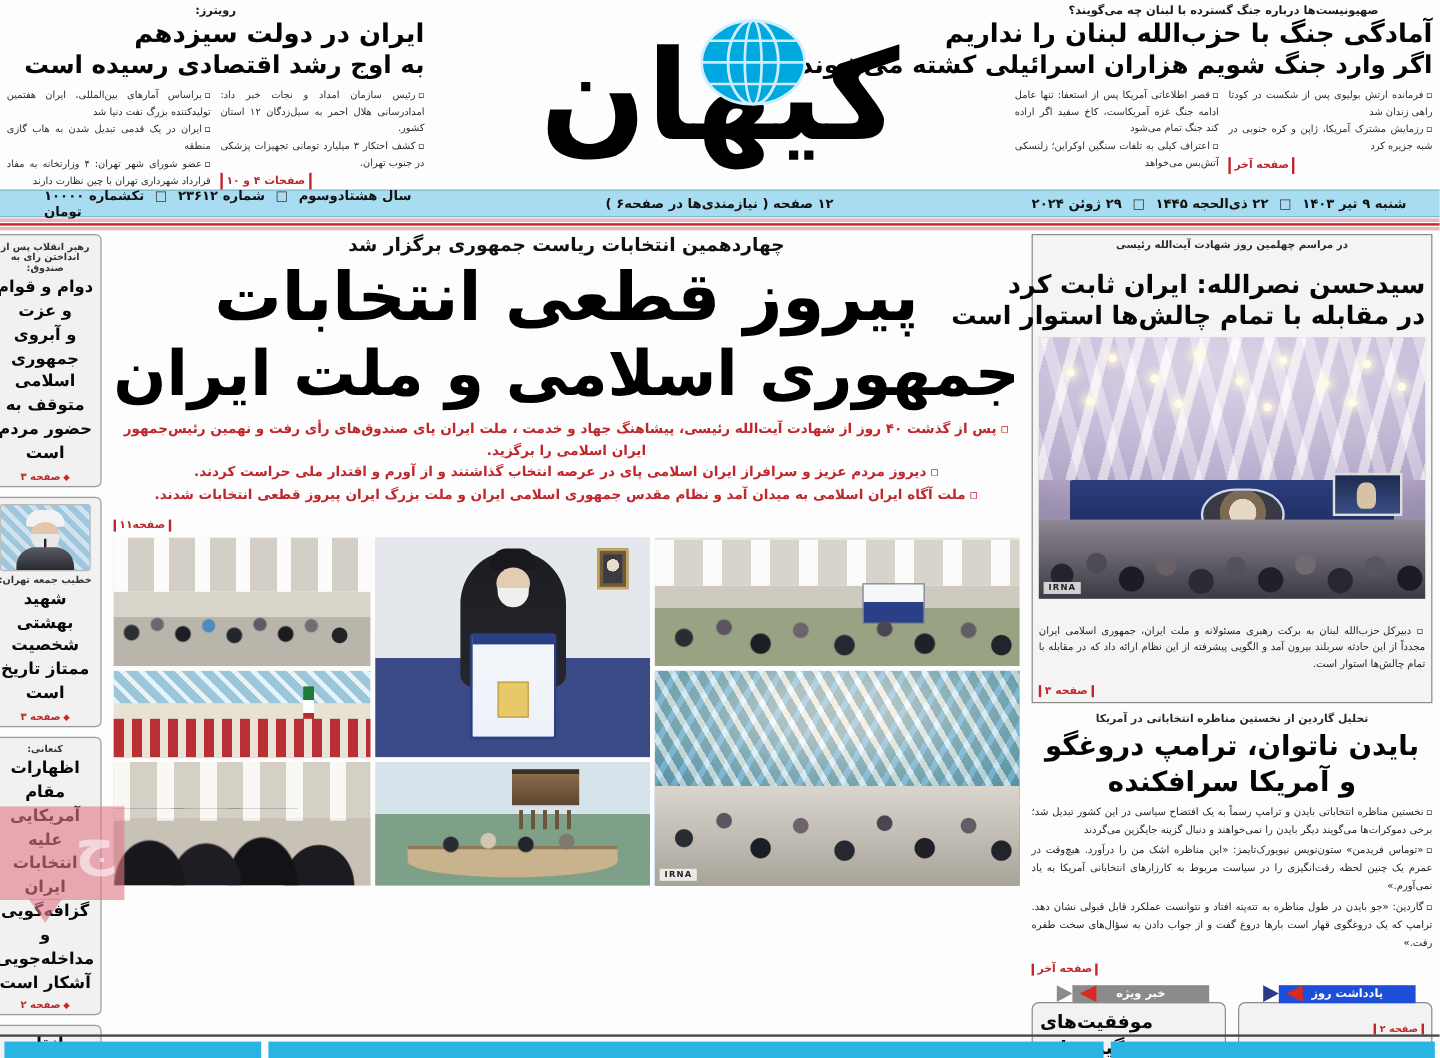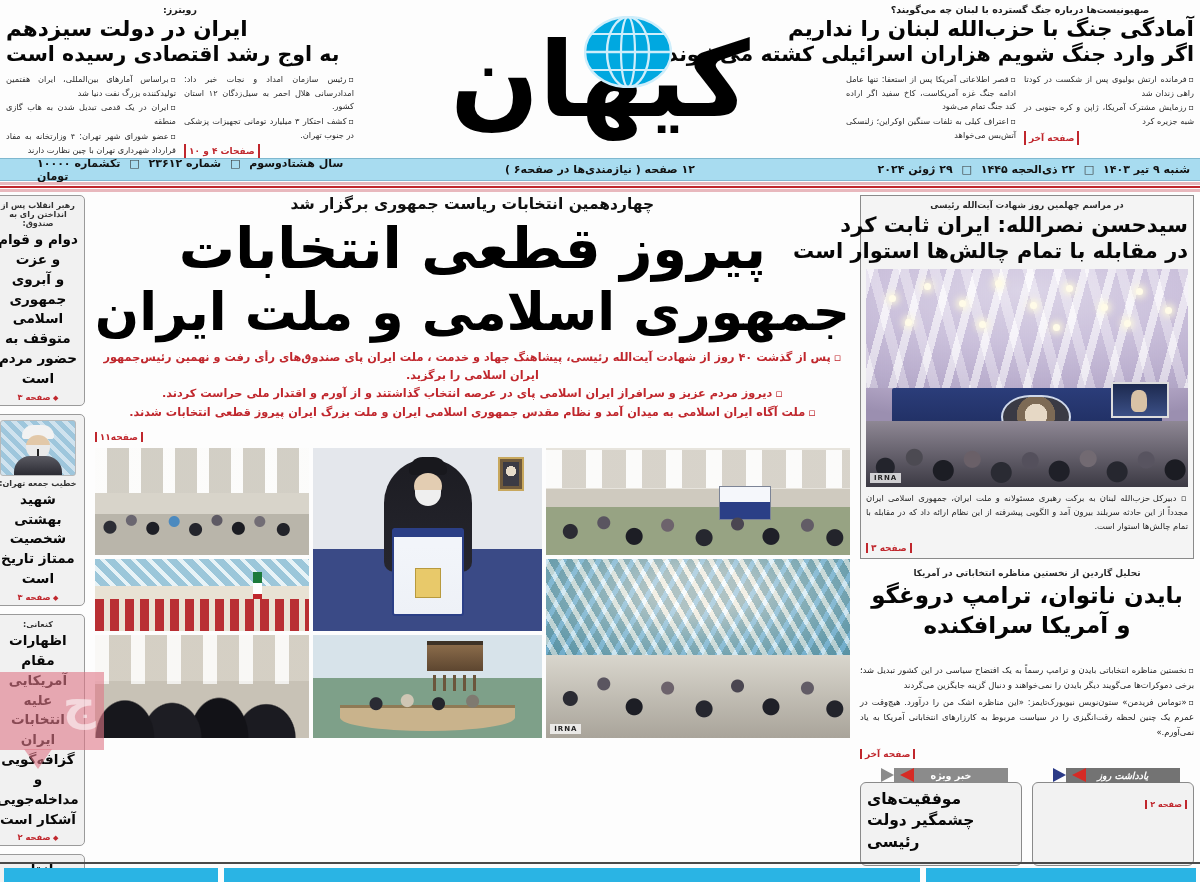--- a/index.html
+++ b/index.html
@@ -32,21 +32,21 @@
   }
   .ear-kicker {
     font-size: 9.5px;
     text-align: center;
     color: #1a1a1a;
     font-weight: bold;
     letter-spacing: -0.2px;
     margin-bottom: 1px;
   }
   .ear-head {
-    text-align: left;
+    text-align: right;
     font-weight: bold;
     font-size: 21.5px;
     line-height: 1.22;
     color: #050505;
     letter-spacing: -0.4px;
     white-space: nowrap;
   }
   .ear-head .l2 { font-size: 20.5px; }
   .ear-bullets {
     display: flex;
@@ -110,21 +110,21 @@
     top: 158px; left: 0;
     width: 1200px; height: 23px;
     background: #a8dcf0;
     display: flex;
     align-items: center;
     padding: 0 10px;
     border-top: 1px solid #7fb8cf;
     border-bottom: 1px solid #7fb8cf;
   }
   .info-right, .info-left { width: 330px; font-size: 11px; font-weight: bold; color: #111; margin-left: 27px; }
-  .info-right { text-align: right; }
+  .info-right { text-align: left; }
   .info-left { text-align: left; }
   .info-center { flex: 1; text-align: center; font-size: 11px; font-weight: bold; color: #111; }
   .info-sep { margin: 0 5px; color: #333; font-weight: normal; }
 
   .red-rule {
     position: absolute;
     left: 0; width: 1200px;
   }
   .rule-a { top: 182px; height: 3px; background: #e8b8bd; }
   .rule-b { top: 186px; height: 2px; background: #c0272d; }
@@ -147,21 +147,21 @@
   .box {
     border: 1px solid #8a8a8a;
     background: #f4f4f4;
     padding: 4px 5px 3px 5px;
   }
   .lead-kicker {
     font-size: 8.6px;
     text-align: center;
     font-weight: bold;
     color: #2a2a2a;
-    margin-bottom: 2px;
+    margin-bottom: 14px;
   }
   .lead-head {
     text-align: center;
     font-weight: bold;
     font-size: 21px;
     line-height: 1.25;
     color: #060606;
     letter-spacing: -0.5px;
     white-space: nowrap;
   }
@@ -226,54 +226,54 @@
       linear-gradient(#8e8794, #3c3a44);
   }
   .irna-tag {
     position: absolute; left: 4px; bottom: 4px;
     background: rgba(255,255,255,.75);
     color: #222; font-size: 7px; font-weight: bold;
     padding: 1px 4px; letter-spacing: 1px;
   }
   .lead-body {
     font-size: 8.4px; line-height: 1.72; color: #252525;
-    text-align: justify; margin-top: 4px;
+    text-align: justify; margin-top: 19px;
   }
   .page-ref {
     display: inline-block;
     font-size: 9px; font-weight: bold; color: #c0272d;
     border-right: 2px solid #c0272d; border-left: 2px solid #c0272d;
     padding: 0 3px;
   }
   .ref-line { text-align: left; margin-top: 2px; }
 
   .story2 { margin-top: 9px; }
   .story2-kicker { font-size: 9px; text-align: center; font-weight: bold; color: #2a2a2a; }
   .story2-head {
     text-align: center; font-weight: bold; font-size: 23px;
     line-height: 1.3; letter-spacing: -0.6px; color: #050505;
     margin-top: 3px; white-space: nowrap;
   }
   .story2-body {
     font-size: 8.4px; line-height: 1.78; color: #232323;
-    text-align: justify; margin-top: 22px;
+    text-align: justify; margin-top: 1px;
   }
   .story2-body p { margin-bottom: 2px; }
 
   
   .badge-row { display: flex; gap: 10px; margin-top: 7px; }
   .badge-card { flex: 1; position: relative; }
   .badge-tab {
     position: relative;
     height: 15px;
     display: flex; align-items: center; justify-content: center;
     color: #fff; font-size: 9.5px; font-weight: bold;
     margin: 0 14px 0 34px;
   }
-  .badge-tab.note { background: #737373; font-style: italic; }
+  .badge-tab.note { background: #1d4ed8; }
   .badge-tab.special { background: #8b8b8b; }
   .badge-tab::after {
     content: "";
     position: absolute; left: -13px; top: 0;
     border-style: solid;
     border-width: 7.5px 0 7.5px 13px;
   }
   .badge-tab.note::after { border-color: transparent transparent transparent #2b3a87; }
   .badge-tab.special::after { border-color: transparent transparent transparent #8b8b8b; }
   .badge-arrow {
@@ -735,20 +735,21 @@
 
       <div class="story2">
         <div class="story2-kicker">تحلیل گاردین از نخستین مناظره انتخاباتی در آمریکا</div>
         <div class="story2-head">
           <div>بایدن ناتوان، ترامپ دروغگو</div>
           <div>و آمریکا سرافکنده</div>
         </div>
         <div class="story2-body">
           <p class="bl">نخستین مناظره انتخاباتی بایدن و ترامپ رسماً به یک افتضاح سیاسی در این کشور تبدیل شد؛ برخی دموکرات‌ها می‌گویند دیگر بایدن را نمی‌خواهند و دنبال گزینه جایگزین می‌گردند</p>
           <p class="bl">«توماس فریدمن» ستون‌نویس نیویورک‌تایمز: «این مناظره اشک من را درآورد. هیچ‌وقت در عمرم یک چنین لحظه رقت‌انگیزی را در سیاست مربوط به کارزارهای انتخابانی آمریکا به یاد نمی‌آورم.»</p>
+          <p class="bl">گاردین: «جو بایدن در طول مناظره به تته‌پته افتاد و نتوانست عملکرد قابل قبولی نشان دهد. ترامپ که یک دروغگوی قهار است بارها دروغ گفت و از جواب دادن به سؤال‌های سخت طفره رفت.»</p>
         </div>
         <div class="ref-line">
           <span class="page-ref">صفحه آخر</span>
         </div>
       </div>
 
       <div class="badge-row">
 
         <div class="badge-card">
           <div class="badge-tab note">

